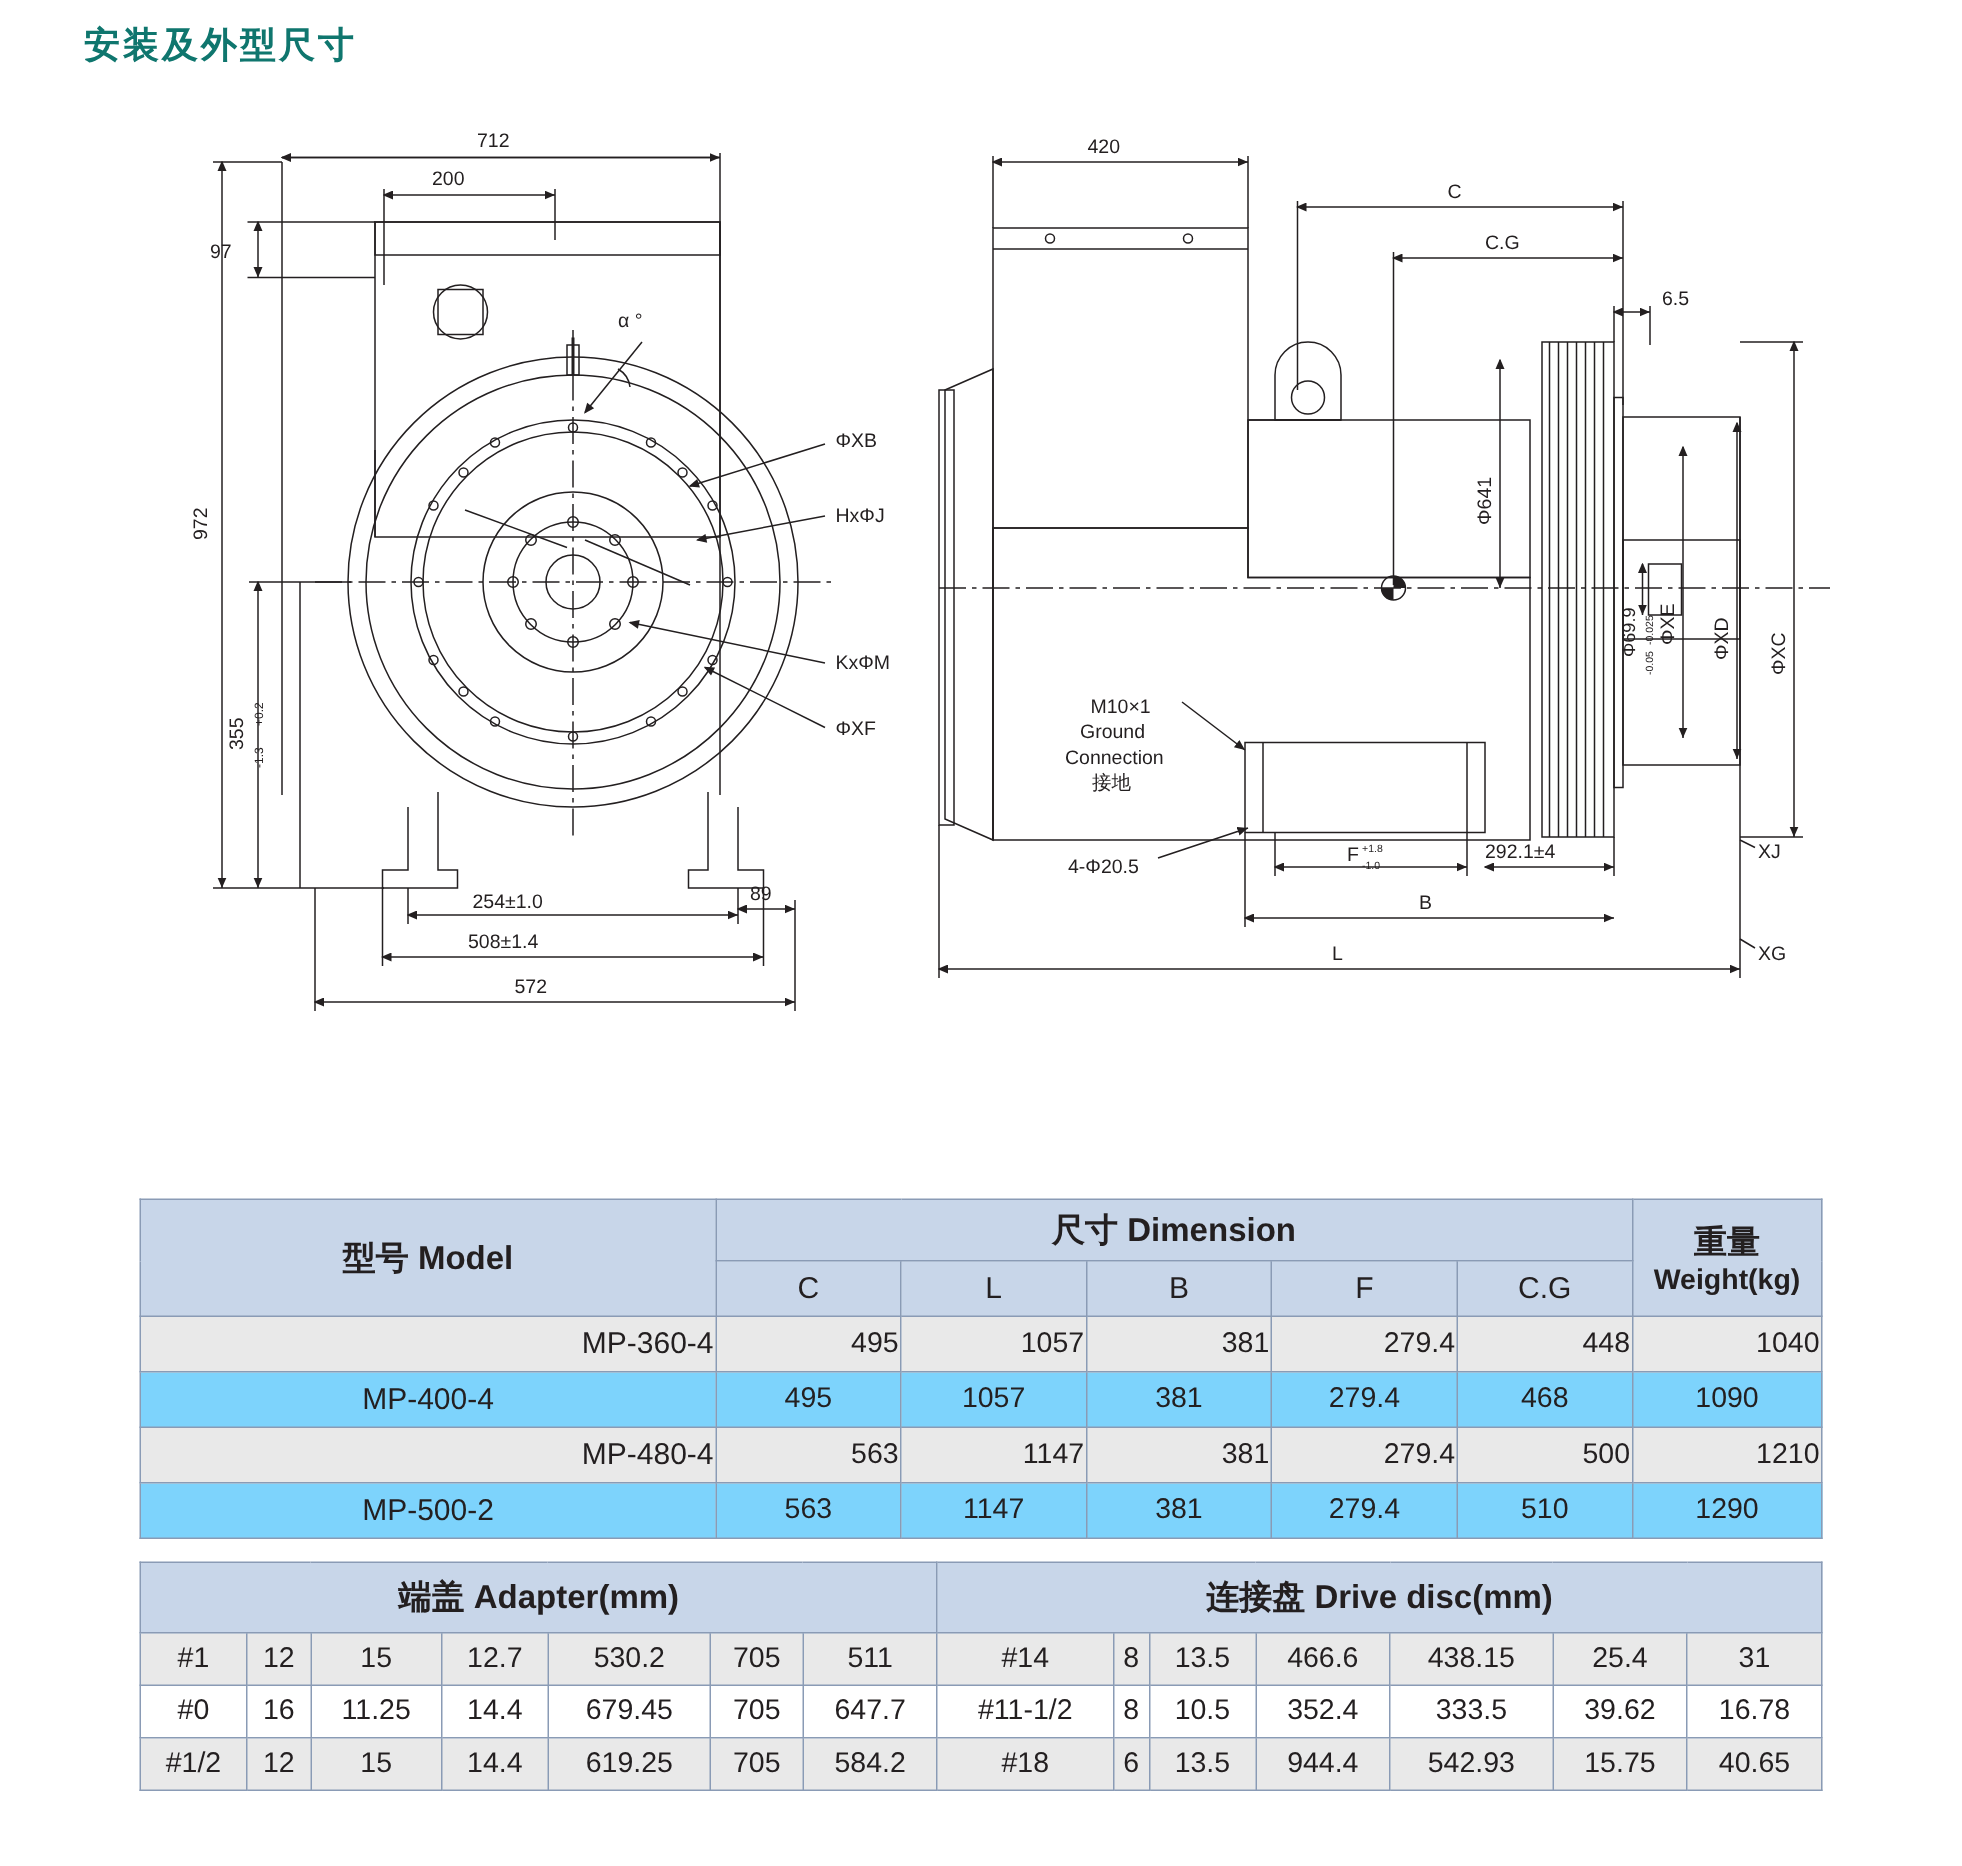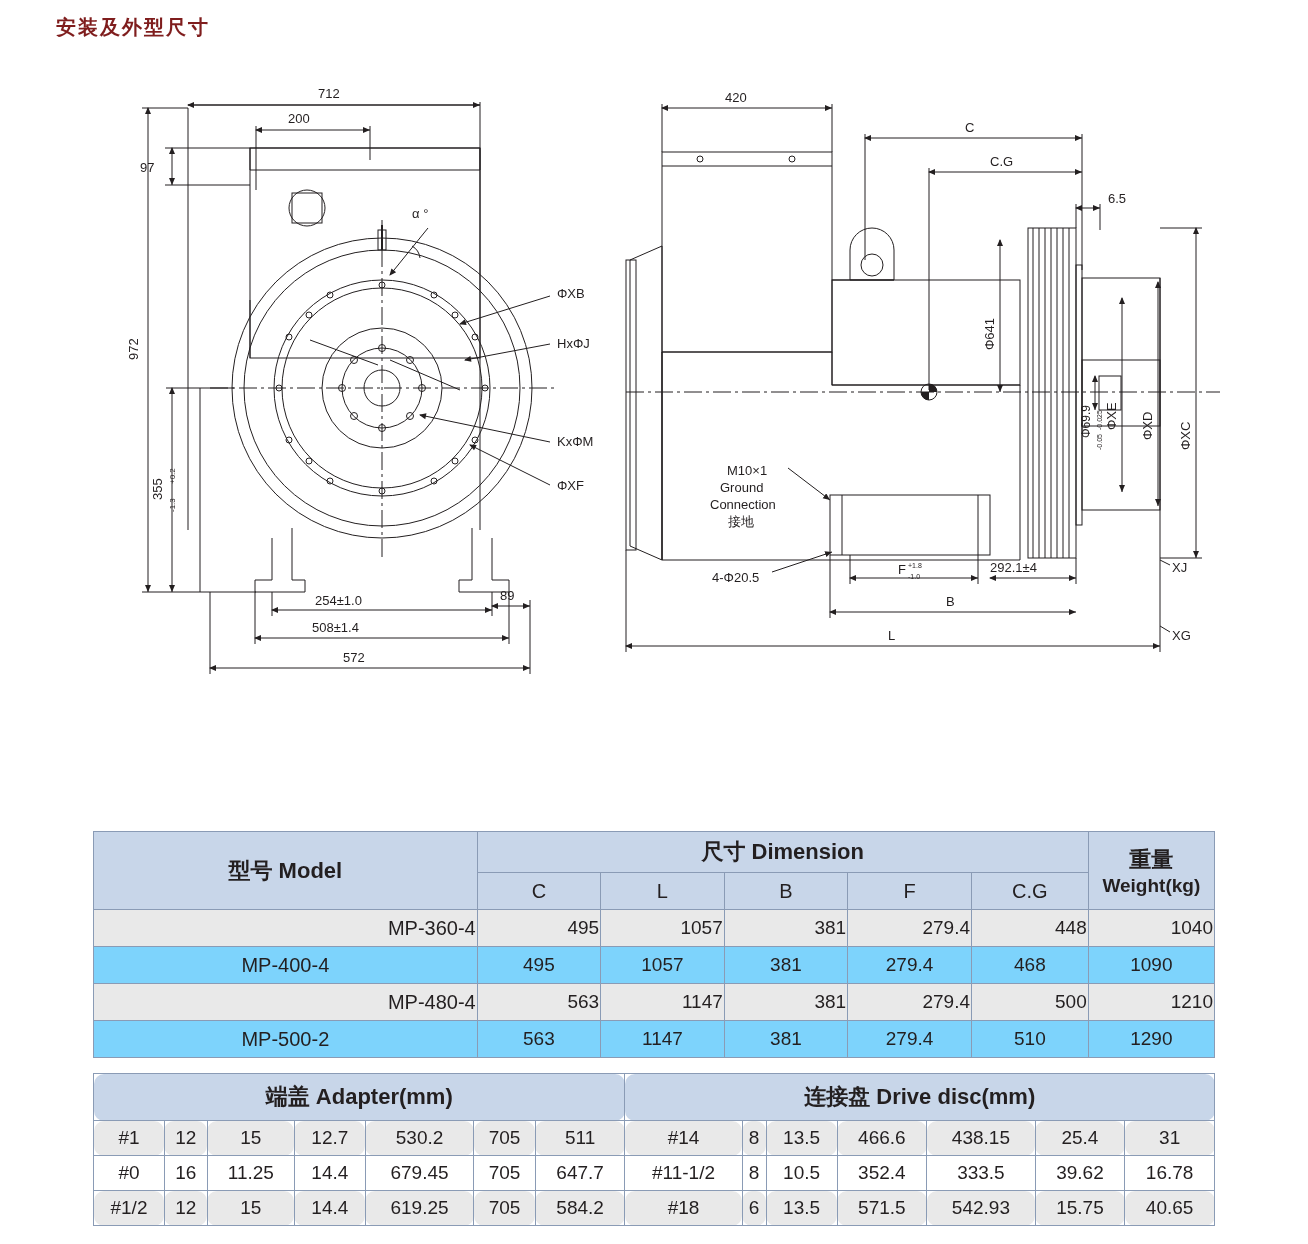--- a/index.html
+++ b/index.html
@@ -6,52 +6,51 @@
   body{
     width:1308px;height:1244px;
     background:#ffffff;
     font-family:"Liberation Sans", sans-serif;
     color:#231f20;
     position:relative;
     overflow:hidden;
   }
   .page-title{
     position:absolute;left:56px;top:14px;
-    font-size:20px;font-weight:bold;color:#7f1d1d;
+    font-size:24px;font-weight:bold;color:#0f766e;
     letter-spacing:2px;
   }
   .drawing{
     position:absolute;left:60px;top:60px;width:1190px;height:640px;
   }
   .drawing svg{display:block;}
   
   .tbl{
     position:absolute;border-collapse:collapse;
     font-size:19px;
-    margin-top:32px;
   }
   .tbl td,.tbl th{
     border:1px solid #8a9bb5;
     text-align:center;vertical-align:middle;
     font-weight:normal;
     color:#231f20;
   }
   #model-table{left:93px;top:799px;width:1122px;}
   #model-table .hdr{background:#c8d6e9;font-weight:bold;}
   #model-table .hdr-big{font-size:22px;}
   #model-table .hdr-sub{font-size:20px;background:#c8d6e9;}
   #model-table td{height:34px;}
   #model-table .row-odd td{background:#e9e9e9;text-align:right;}
   #model-table .row-even td{background:#7dd3fc;}
   #model-table .model-cell{font-size:20px;}
 
   #adapter-table{left:93px;top:1041px;width:1122px;}
   #adapter-table .hdr{background:#c8d6e9;font-weight:bold;font-size:22px;}
   #adapter-table .sub{background:#ffffff;font-size:19px;}
-  #adapter-table td{height:32px;border-radius:10px;}
+  #adapter-table td{height:32px;}
   #adapter-table .row-odd td{background:#e9e9e9;}
   #adapter-table .row-even td{background:#ffffff;}
 
   text{font-family:"Liberation Sans", sans-serif;}
 </style>
 </head>
 <body>
 
 <div class="page-title">安装及外型尺寸</div>
 
@@ -393,19 +392,19 @@
     <td>#1/2</td>
     <td>12</td>
     <td>15</td>
     <td>14.4</td>
     <td>619.25</td>
     <td>705</td>
     <td>584.2</td>
     <td>#18</td>
     <td>6</td>
     <td>13.5</td>
-    <td>571.5</td>
+    <td>944.4</td>
     <td>542.93</td>
     <td>15.75</td>
     <td>40.65</td>
   </tr>
 </tbody>
   </table>
 
 </body></html>

